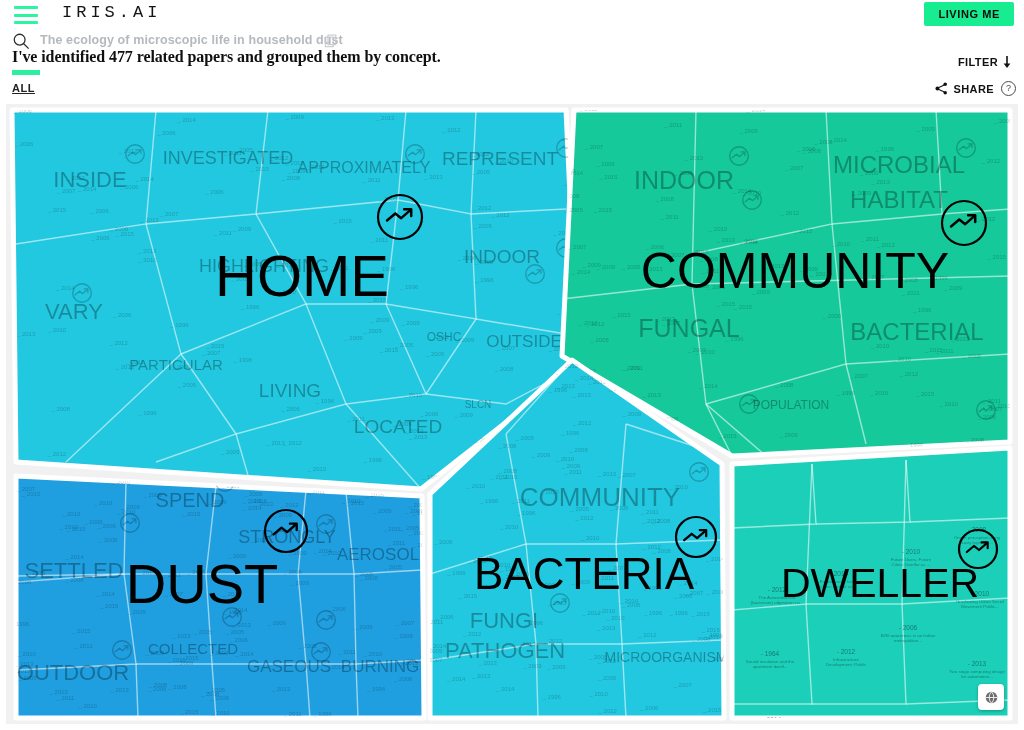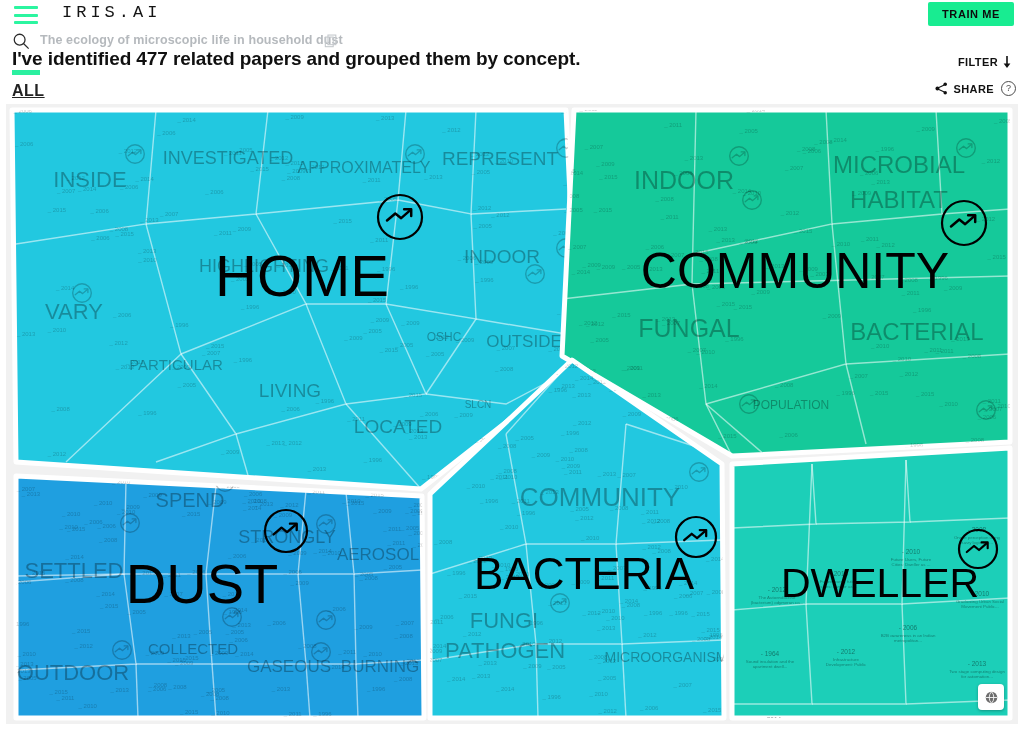--- a/index.html
+++ b/index.html
@@ -41,29 +41,29 @@
   .search-text {
     position: absolute; left: 40px; top: 3px;
     font-size: 12.5px; font-weight: bold; color: #b5b9bd; letter-spacing: .1px;
     white-space: nowrap; cursor: text;
   }
   .copy-icon { position: absolute; left: 324px; top: 4px; width: 14px; height: 14px; cursor:pointer; }
 
   
   .headline {
     position: absolute; left: 12px; top: 48px;
-    font-size: 19px; font-weight: bold; color: #101010; letter-spacing:-0.1px;
+    font-size: 16px; font-weight: bold; color: #101010; letter-spacing:-0.1px;font-family:Liberation Serif, serif;
   }
   .green-rule {
     position: absolute; left: 12px; top: 70px;
     width: 28px; height: 5px; background: #2bf0a0;
   }
   .all-tab {
     position: absolute; left: 12px; top: 82px;
-    font-size: 16px; font-weight: bold; color: #222; letter-spacing: .5px; cursor:pointer;text-decoration:underline;
+    font-size: 11px; font-weight: bold; color: #222; letter-spacing: .5px; cursor:pointer;text-decoration:underline;
   }
   .filter {
     position: absolute; right: 12px; top: 56px;
     font-size: 11px; font-weight: bold; color:#111; letter-spacing:.4px; cursor:pointer;
     display:flex; align-items:flex-end; gap:4px;
   }
   .share {
     position: absolute; right: 30px; top: 82px;
     font-size: 11px; font-weight: bold; color:#111; letter-spacing:.4px; cursor:pointer;
     display:flex; align-items:flex-end; gap:5px;
@@ -113,21 +113,21 @@
 
 <div id="app">
 
   <div class="topbar">
     <div class="hamburger">
       <span></span>
         <span></span>
         <span></span>
     </div>
     <div class="logo">IRIS.AI</div>
-    <button class="train-me">TRAIN ME</button>
+    <button class="train-me">LIVING ME</button>
   </div>
 
   <div class="searchrow">
     <svg class="search-icon" viewBox="0 0 20 20">
       <circle cx="8.5" cy="8.5" r="6" fill="none" stroke="#2b2b2b" stroke-width="1.4"></circle>
       <line x1="13" y1="13" x2="18.5" y2="18.5" stroke="#2b2b2b" stroke-width="1.4"></line>
     </svg>
     <div class="search-text">The ecology of microscopic life in household dust</div>
     <svg class="copy-icon" viewBox="0 0 16 16">
       <rect x="1.5" y="3.5" width="9" height="11" fill="none" stroke="#c3c7cb" stroke-width="1.2"></rect>

